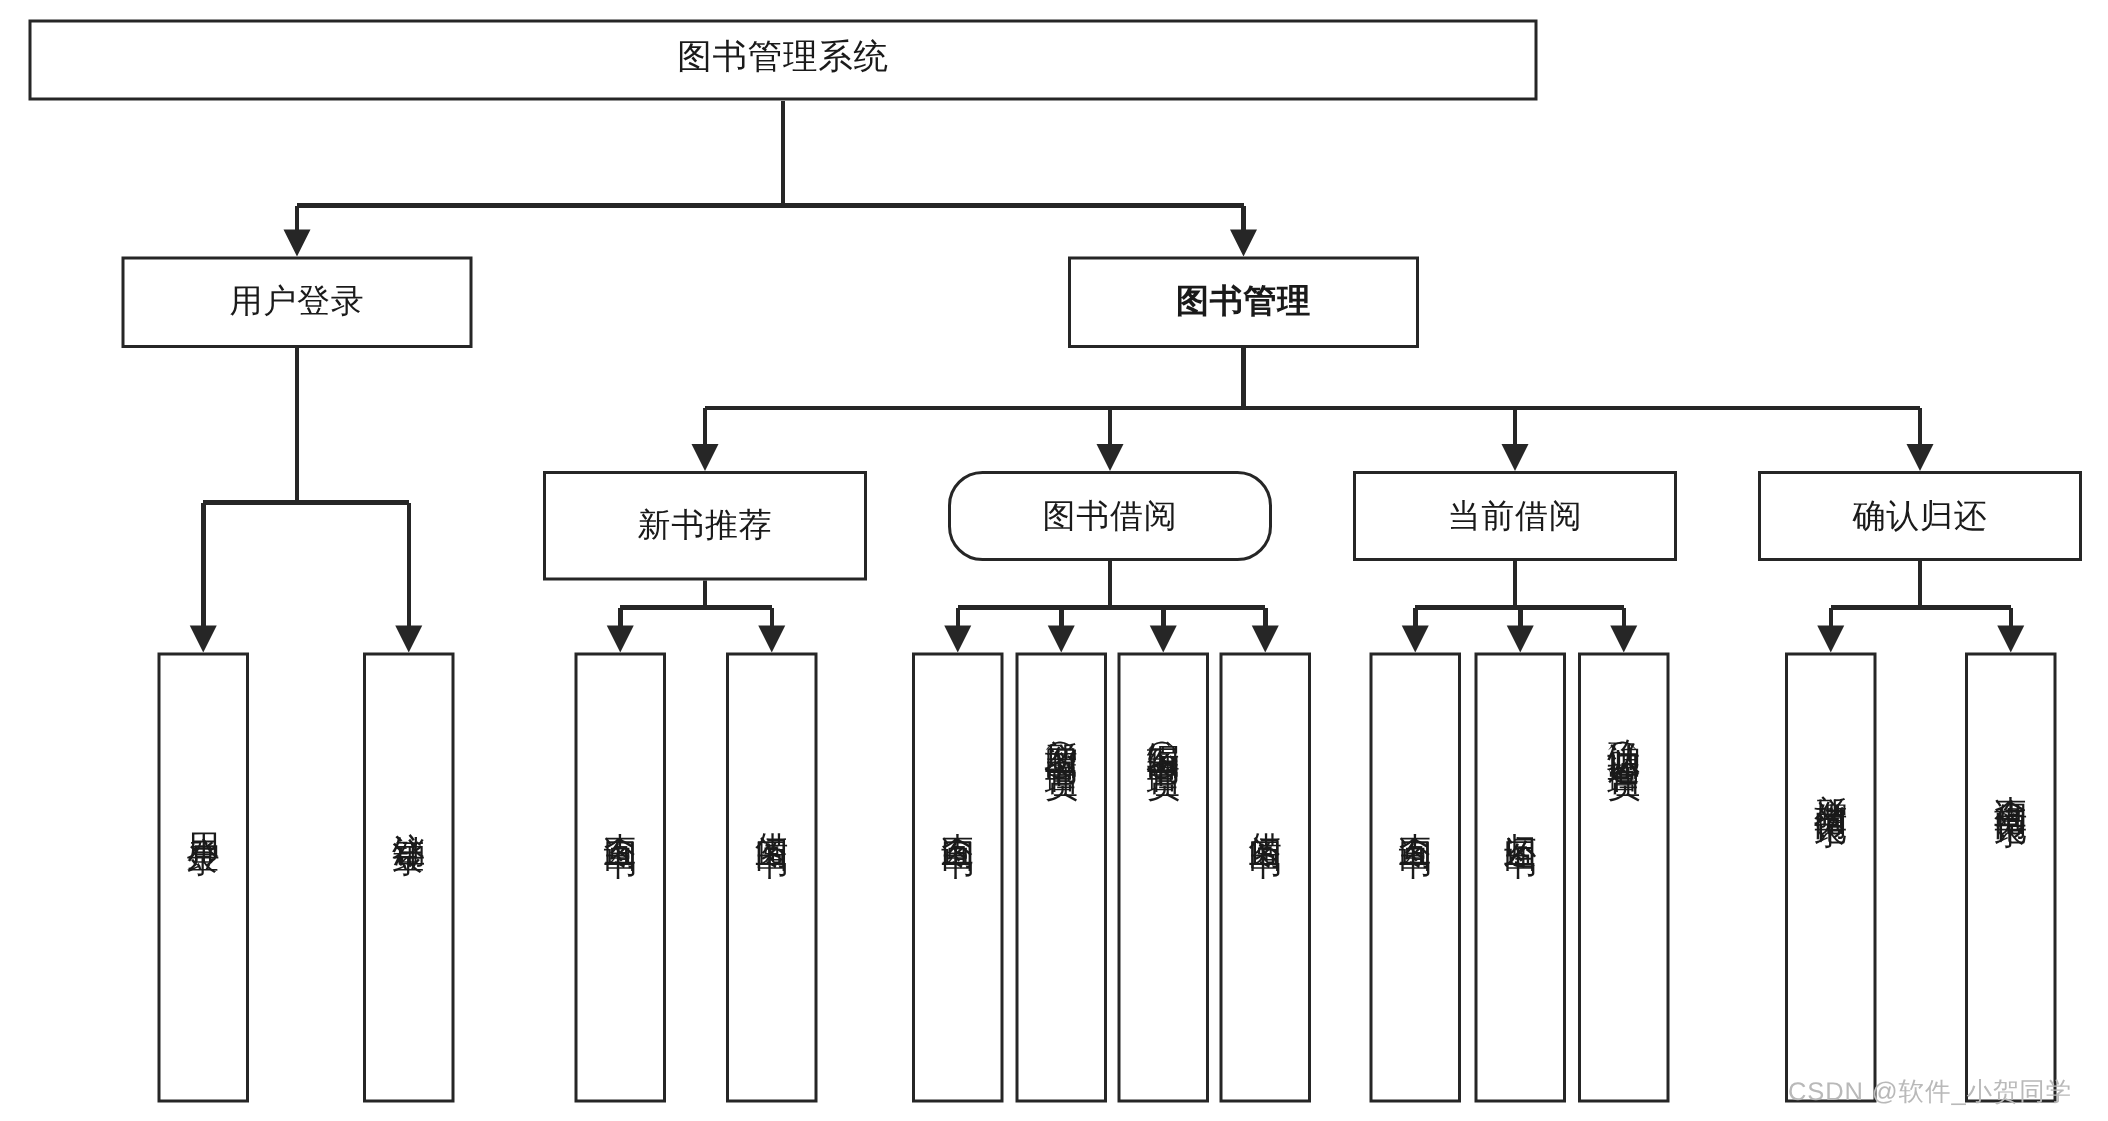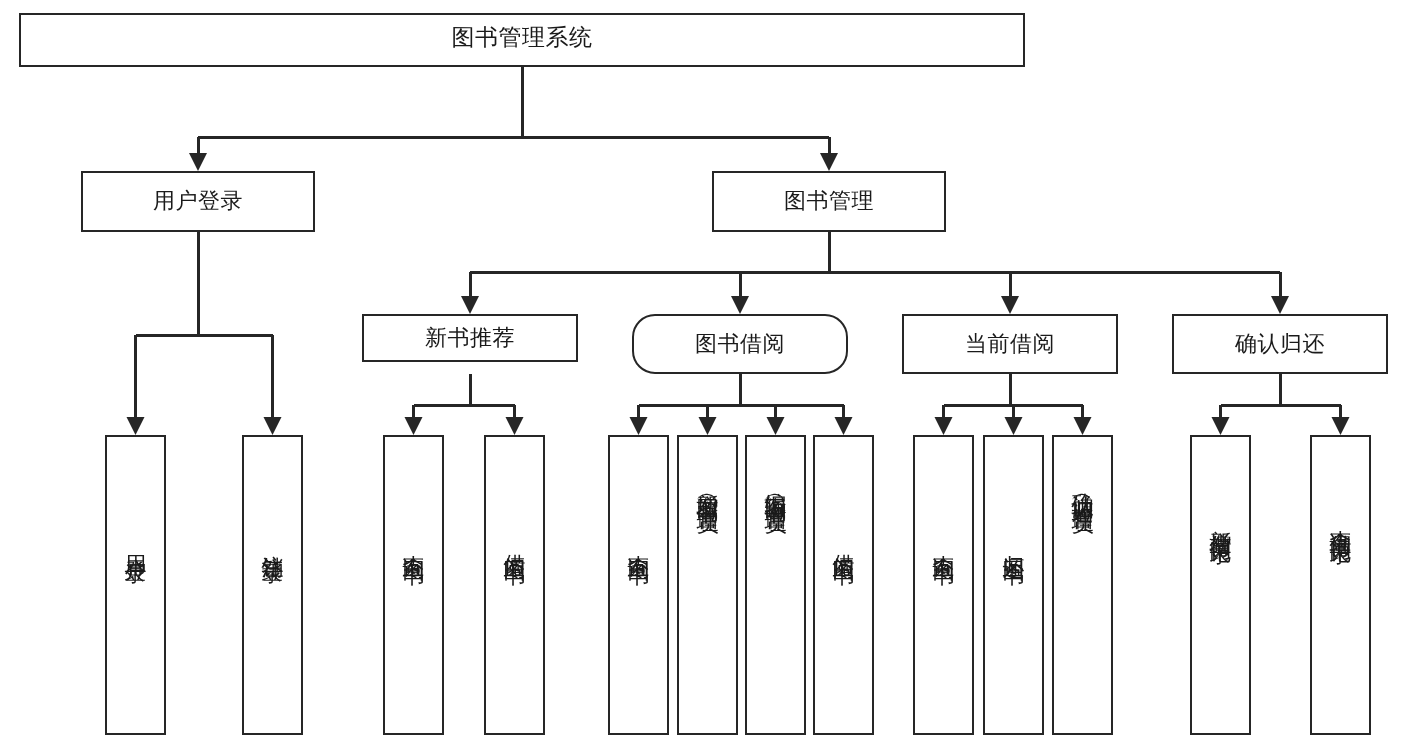--- a/index.html
+++ b/index.html
@@ -131,23 +131,23 @@
       <path d="M 1331.5 417 L 1349.5 417 L 1340.5 435 Z" fill="#262626"></path>
     </svg>
   <div id="node-layer">
       <div class="node-box node-root" style="left: 19px; top: 13px; width: 1006px; height: 54px; border-color: rgb(38, 38, 38);">
         <span class="node-label" style="color: rgb(26, 26, 26); font-family: Liberation Mono, monospace;">图书管理系统</span>
       </div>
       <div class="node-box node-l1" style="left: 81px; top: 171px; width: 234px; height: 61px; border-color: rgb(38, 38, 38);">
         <span class="node-label" style="color: rgb(26, 26, 26);">用户登录</span>
       </div>
       <div class="node-box node-l1" style="left: 712px; top: 171px; width: 234px; height: 61px; border-color: rgb(38, 38, 38);">
-        <span class="node-label" style="color: rgb(26, 26, 26);">图书管理</span>
+        <span class="node-label" style="color: rgb(26, 26, 26); font-weight: bold;">图书管理</span>
       </div>
-      <div class="node-box node-l2" style="left: 362px; top: 314px; width: 216px; height: 48px; border-color: rgb(38, 38, 38); align-items: center;">
+      <div class="node-box node-l2" style="left: 362px; top: 314px; width: 216px; height: 73px; border-color: rgb(38, 38, 38); align-items: center;">
         <span class="node-label" style="color: rgb(26, 26, 26);">新书推荐</span>
       </div>
       <div class="node-box node-l2" style="left: 632px; top: 314px; width: 216px; height: 60px; border-color: rgb(38, 38, 38); border-radius: 23px;">
         <span class="node-label" style="color: rgb(26, 26, 26);">图书借阅</span>
       </div>
       <div class="node-box node-l2" style="left: 902px; top: 314px; width: 216px; height: 60px; border-color: rgb(38, 38, 38);">
         <span class="node-label" style="color: rgb(26, 26, 26);">当前借阅</span>
       </div>
       <div class="node-box node-l2" style="left: 1172px; top: 314px; width: 216px; height: 60px; border-color: rgb(38, 38, 38);">
         <span class="node-label" style="color: rgb(26, 26, 26);">确认归还</span>
@@ -185,13 +185,14 @@
       <div class="node-box node-leaf node-leaf" style="left: 1052px; top: 435px; width: 61px; height: 300px; border-color: rgb(38, 38, 38);">
         <span class="node-label" style="color: rgb(26, 26, 26); padding-top: 37.5px;">确认归还（管理员）</span>
       </div>
       <div class="node-box node-leaf node-leaf" style="left: 1190px; top: 435px; width: 61px; height: 300px; border-color: rgb(38, 38, 38);">
         <span class="node-label" style="color: rgb(26, 26, 26); padding-top: 75px;">新增借阅记录</span>
       </div>
       <div class="node-box node-leaf node-leaf" style="left: 1310px; top: 435px; width: 61px; height: 300px; border-color: rgb(38, 38, 38);">
         <span class="node-label" style="color: rgb(26, 26, 26); padding-top: 75px;">查询借阅记录</span>
       </div>
     </div>
+  <div class="watermark" style="left: 1192px; top: 716px; color: rgb(185, 185, 185);">CSDN @软件_小贺同学</div>
 </div>
 
 </body></html>

